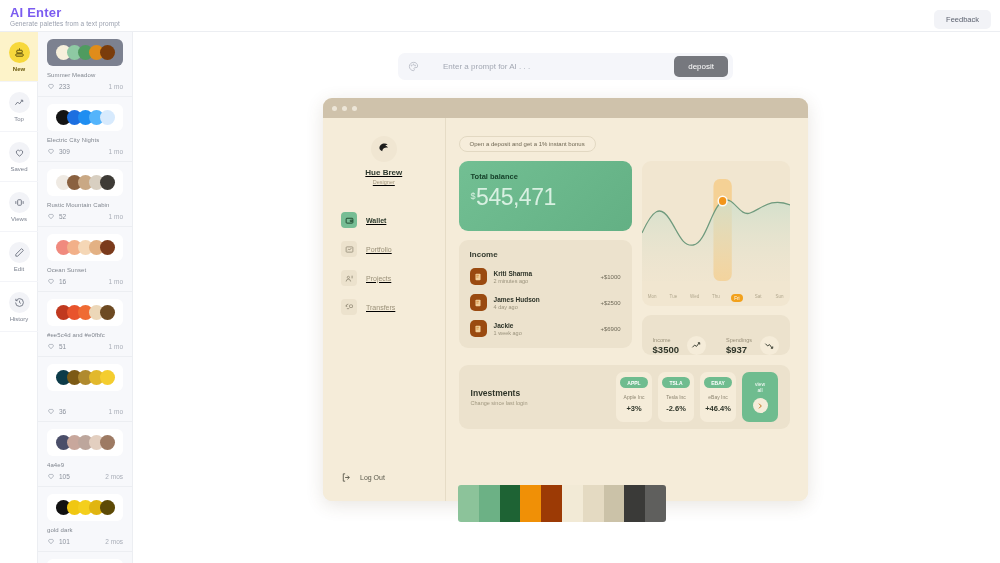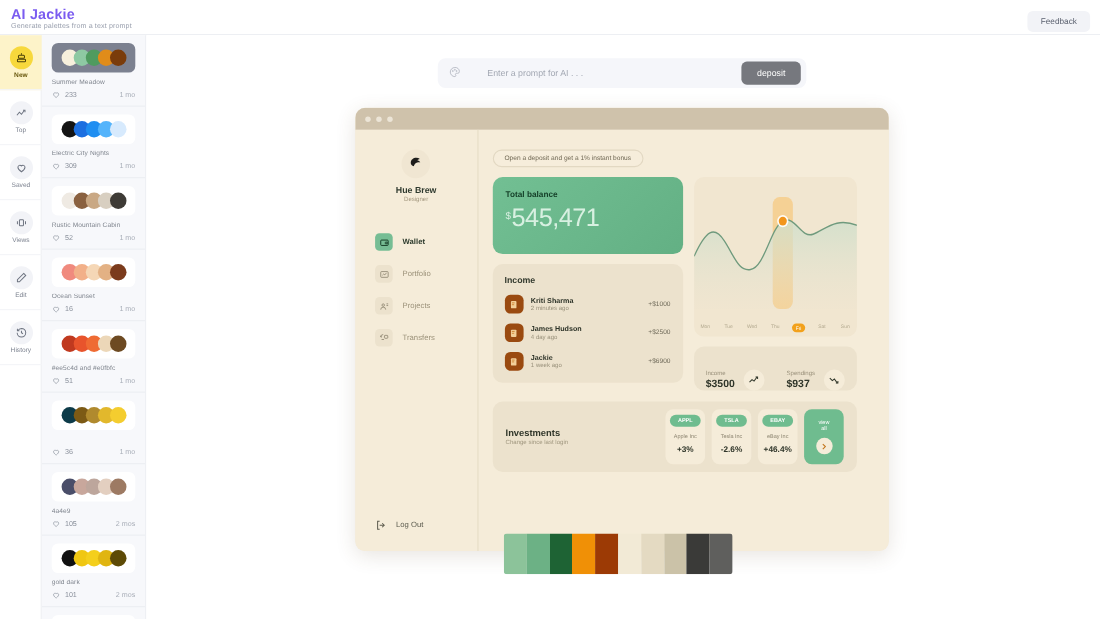--- a/index.html
+++ b/index.html
@@ -92,40 +92,40 @@
   
   .mock {
     position: absolute; left: 190px; top: 66px; width: 485px; height: 403px;
     border-radius: 9px; overflow: hidden; background: #f3ead7;
     box-shadow: 0 4px 18px rgba(90,70,40,.14);
   }
   .mock-bar { height: 20px; background: #cfc2ab; display: flex; align-items: center; padding-left: 9px; gap: 5px; }
   .mock-dot { width: 5px; height: 5px; border-radius: 50%; background: #ece5d7; }
   .mock-body { display: flex; height: 383px; background: #f5ecd9; }
 
-  .mock-nav { width: 140px; padding: 18px 0 0 0; position: relative; border-right: 1px solid #e6dcc6; }
+  .mock-nav { width: 140px; padding: 18px 0 0 0; position: relative; border-right: 1px solid #e6dcc6; text-decoration: underline; }
   .avatar {
     width: 26px; height: 26px; border-radius: 50%; background: #f0e6d2; margin: 0 auto;
     display: flex; align-items: center; justify-content: center; overflow: hidden;
   }
   .profile-name { text-align: center; font-size: 8px; font-weight: 700; color: #2f3a2f; margin-top: 6px; }
   .profile-role { text-align: center; font-size: 5.5px; color: #a3977e; margin-top: 2px; }
   .navlist { margin-top: 27px; padding-left: 18px; }
   .navitem { display: flex; align-items: center; gap: 9px; margin-bottom: 13px; cursor: pointer; }
   .navicon {
     width: 16px; height: 16px; border-radius: 4px; background: #ece2cd;
     display: flex; align-items: center; justify-content: center;
   }
   .navitem.active .navicon { background: #76bd94; }
   .navlabel { font-size: 7px; color: #9b9party; color: #9b9179; }
   .navitem.active .navlabel { color: #2c3a2c; font-weight: 700; }
   .logout { position: absolute; left: 18px; bottom: 18px; display: flex; align-items: center; gap: 8px; cursor: pointer; }
   .logout-label { font-size: 7px; color: #5b5a4d; }
 
-  .mock-content { flex: 1; padding: 14px 29px 0 13px; }
+  .mock-content { flex: 1; padding: 14px 18px 0 13px; }
   .promo {
     display: inline-block; border: 1px solid #e2d8c2; border-radius: 10px;
     font-size: 6px; color: #6f6753; padding: 4px 10px; background: #f6eddb;
   }
   .row-main { display: flex; gap: 10px; margin-top: 9px; }
   .col-left { width: 173px; }
   .col-right { flex: 1; }
 
   .balance-card {
     background: linear-gradient(135deg,#72bf93 0%,#63b084 100%);
@@ -190,21 +190,21 @@
     font-family: "Liberation Sans", sans-serif;
   }
   .export-label { font-size: 8px; color: #5c6270; }
 </style>
 </head>
 <body>
 
 <div id="app">
 
   <div class="topbar">
-    <div class="brand-title">AI Jackie</div>
+    <div class="brand-title">AI Enter</div>
     <div class="brand-sub">Generate palettes from a text prompt</div>
     <button class="feedback-btn">Feedback</button>
   </div>
 
   <div class="rail" id="rail">
       <div class="rail-item active">
      <span class="rail-circle">
           <svg width="11" height="11" viewBox="0 0 24 24" fill="none" stroke="#4a3f08" stroke-width="2">
             <path d="M12 3v3"></path>
             <rect x="6" y="7" width="12" height="6" rx="2"></rect>

